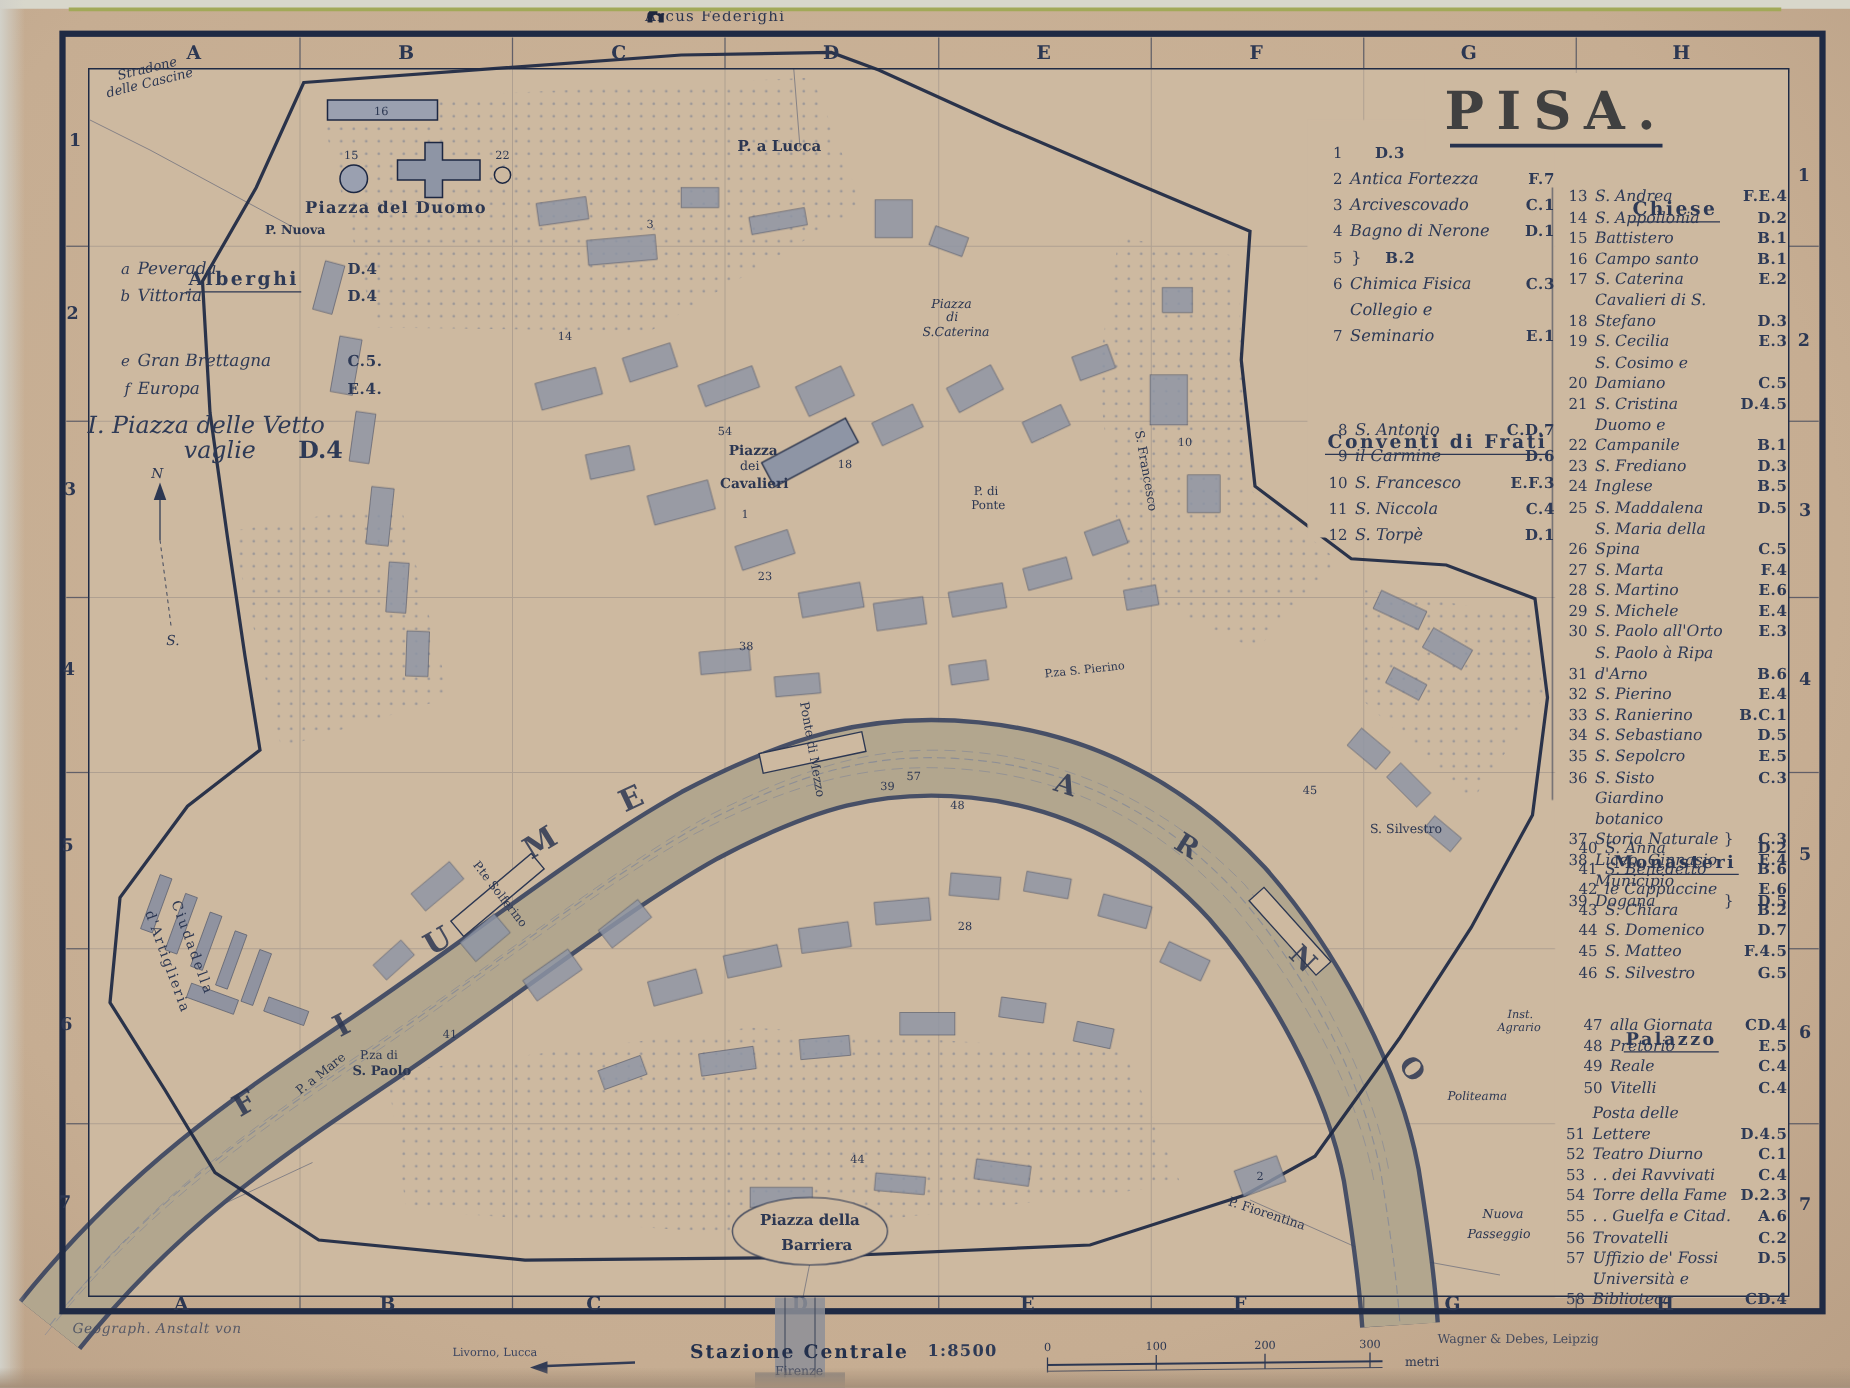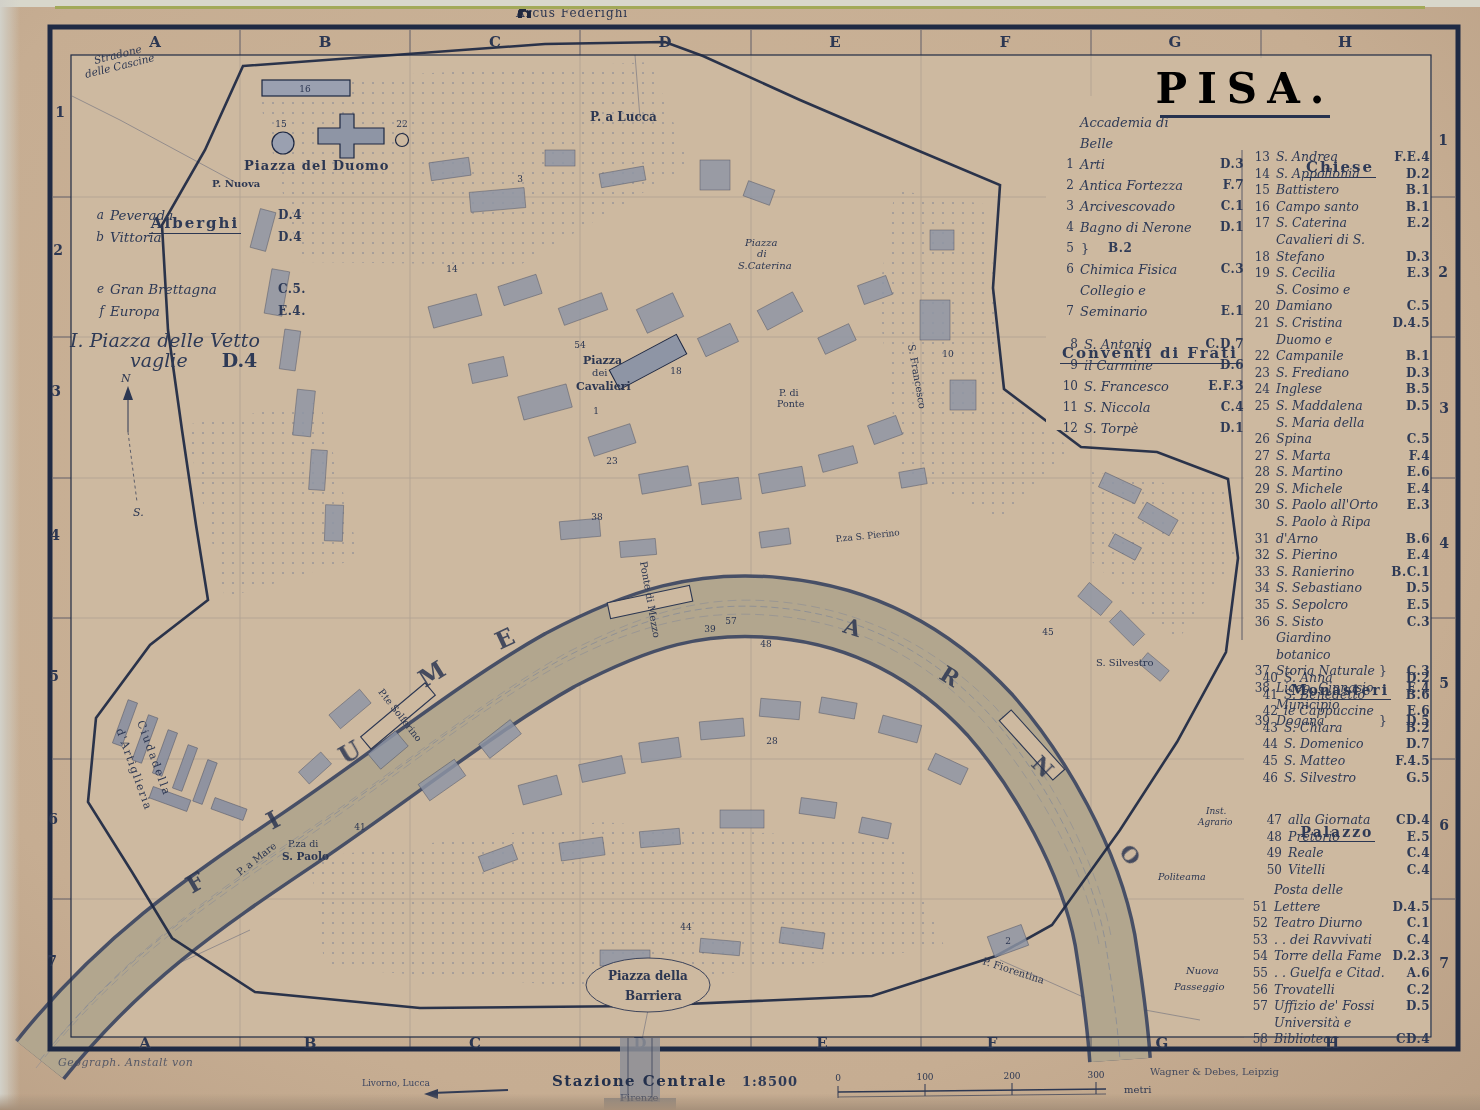--- a/index.html
+++ b/index.html
@@ -12,21 +12,21 @@
   .edge-bottom{position:absolute;left:0;bottom:0;width:100%;height:16px;
              background:linear-gradient(0deg,#a6907a,rgba(166,144,122,0));}
   .page{position:absolute;left:8px;top:7px;width:1472px;height:1103px;
         background:radial-gradient(ellipse at 45% 40%, #ccb59a 0%, #c6ad92 70%, #bda differentiate 100%);
         background:radial-gradient(ellipse at 45% 40%, #ccb59a 0%, #c6ad92 70%, #b99f85 100%);}
   svg{position:absolute;left:0;top:0;}
   svg text{font-family:"DejaVu Serif",serif;fill:#2c3752;}
   .hdr{font-weight:bold;letter-spacing:2px;text-align:center;}
   .hdr span{display:inline-block;border-bottom:1.5px solid #2c3752;padding:0 2px 1px 2px;margin-top:32px;}
   .abs{position:absolute;}
-  .title{font-size:42px;font-weight:bold;letter-spacing:10px;text-align:center;color:#000000;}
+  .title{font-size:42px;font-weight:bold;letter-spacing:10px;text-align:center;color:#404040;}
   .title-rule{height:2.5px;background:#26324e;margin:2px auto 0 auto;width:170px;}
   .llist .lrow{display:flex;align-items:flex-end;font-size:12.5px;line-height:16.6px;}
   .llist.wide .lrow{font-size:13px;line-height:21px;}
   .lnum{width:22px;text-align:right;padding-right:6px;flex:0 0 auto;font-size:12px;}
   .lname{flex:1 1 auto;font-style:italic;white-space:pre-line;}
   .lbrace{flex:0 0 auto;padding:0 1px;}
   .lref{flex:0 0 auto;min-width:42px;text-align:right;font-weight:bold;font-size:12px;letter-spacing:.5px;}
   .alb .lrow{font-size:13.5px;line-height:22px;}
   .alb .lnum{width:16px;font-style:italic;}
   .alb .lref{min-width:40px;text-align:left;padding-left:14px;}
@@ -391,22 +391,20 @@
 
   <div class="abs" style="left:1140px;top:64px;width:210px;">
     <div class="title">PISA.</div>
     <div class="title-rule"></div>
   </div>
 
   <div class="abs llist wide" style="left:1052px;top:112px;width:192px;">
 
       <div class="lrow">
         <span class="lnum">1</span>
-        <span class="lname">Accademia di Belle
-Arti</span>
         <span class="lbrace"></span>
         <span class="lref">D.3</span>
       </div>
 
       <div class="lrow">
         <span class="lnum">2</span>
         <span class="lname">Antica Fortezza</span>
         <span class="lbrace"></span>
         <span class="lref">F.7</span>
       </div>
@@ -824,21 +822,21 @@
       </div>
 
       <div class="lrow">
         <span class="lnum">f</span>
         <span class="lname">Europa</span>
         <span class="lref">E.4.</span>
       </div>
     </div>
   <div class="abs note" style="left:70px;top:330px;width:250px;">
     <div><span>I. Piazza delle Vetto</span></div>
-    <div style="padding-left:60px;"><span>vaglie</span>
+    <div style="padding-left:77px;"><span>vaglie</span>
       <span style="font-style:normal;font-weight:bold;padding-left:28px;">D.4</span></div>
   </div>
 
   <div class="abs footer-credit" style="left:58px;top:1056px;text-align:right;">Geograph. Anstalt von</div>
   <div class="abs tiny smallital" style="left:362px;top:1078px;">Livorno, Lucca</div>
   <div class="abs station" style="left:552px;top:1072px;">Stazione Centrale</div>
   <div class="abs smallital" style="left:620px;top:1092px;font-size:10px;opacity:.8;">Firenze</div>
   <div class="abs" style="left:742px;top:1074px;font-size:13px;font-weight:bold;letter-spacing:1px;">1:8500</div>
   <div class="abs smallital" style="left:1150px;top:1066px;font-size:10px;opacity:.85;">Wagner &amp; Debes, Leipzig</div>
 

